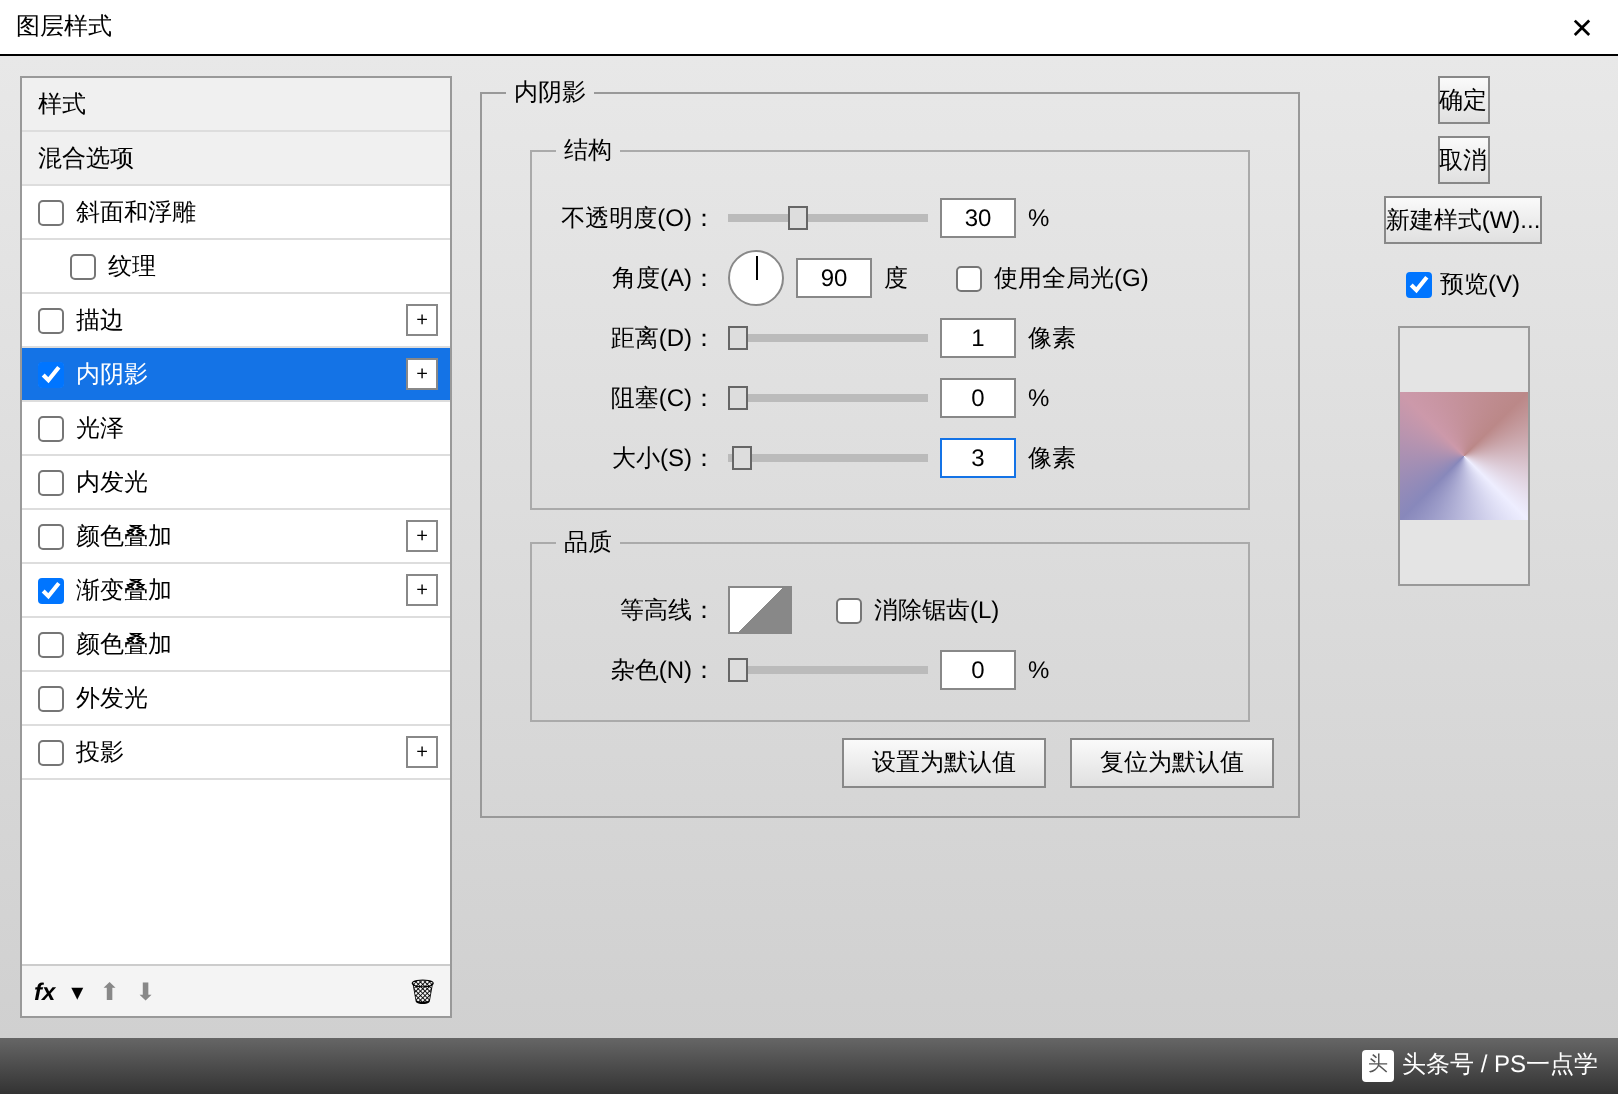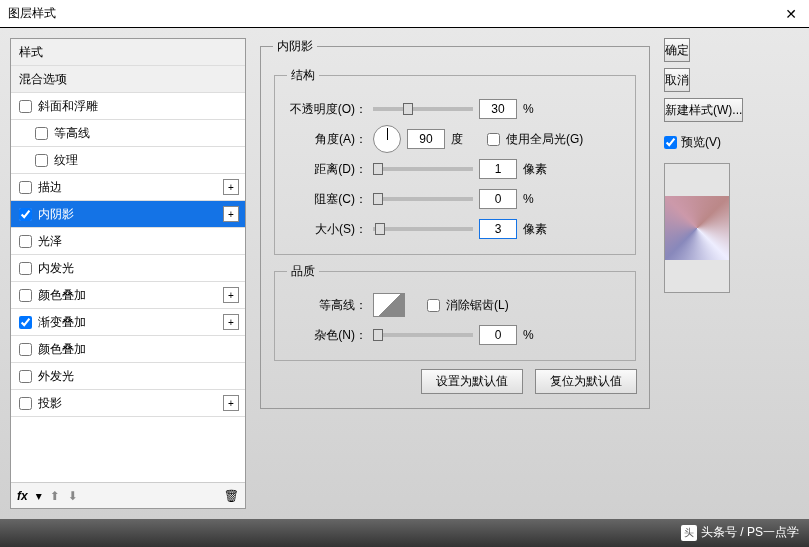--- a/index.html
+++ b/index.html
@@ -4,52 +4,52 @@
 <style>
 * { box-sizing: border-box; margin: 0; padding: 0; font-family: "Microsoft YaHei", sans-serif; font-size: 12px; }
 body { background: #d4d4d4; width: 809px; height: 547px; position: relative; overflow: hidden; }
 
 .titlebar { background: #fff; height: 28px; display: flex; align-items: center; padding: 0 8px; border-bottom: 1px solid #000; }
 .titlebar .title { flex: 1; }
 .titlebar .close { width: 20px; height: 20px; display: flex; align-items: center; justify-content: center; cursor: pointer; font-size: 14px; }
 
 .dialog-body { position: absolute; top: 28px; left: 0; right: 0; bottom: 28px; background: linear-gradient(#e8e8e8, #d0d0d0); display: flex; padding: 10px; gap: 10px; }
 
-.left-panel { width: 236px; border: 1px solid #999; background: #fff; display: flex; flex-direction: column; }
+.left-panel { width: 216px; border: 1px solid #999; background: #fff; display: flex; flex-direction: column; }
 .list { flex: 1; overflow: auto; }
 .list-row { height: 27px; display: flex; align-items: center; padding: 0 8px; border-bottom: 1px solid #ddd; position: relative; }
 .list-row.header { background: #f0f0f0; }
 .list-row.selected { background: #1473e6; color: #fff; }
 .list-row input[type=checkbox] { margin-right: 6px; }
 .list-row .plus { position: absolute; right: 6px; width: 16px; height: 16px; border: 1px solid #888; display: flex; align-items: center; justify-content: center; font-size: 10px; background: #fff; color: #000; }
 .list-footer { height: 26px; border-top: 1px solid #ccc; display: flex; align-items: center; padding: 0 6px; gap: 8px; background: #f4f4f4; }
 .fx-label { font-style: italic; font-weight: bold; }
 .arrow { color: #888; cursor: pointer; }
 .trash { margin-left: auto; cursor: pointer; }
 
 .center-panel { flex: 1; padding: 0 4px; }
 fieldset { border: 1px solid #999; padding: 8px 12px 14px; margin-bottom: 10px; }
 legend { padding: 0 4px; }
-.inner-fieldset { border: 1px solid #aaa; margin: 4px 1px 8px; padding: 10px 12px; }
+.inner-fieldset { border: 1px solid #aaa; margin: 4px 12px 8px; padding: 10px 12px; }
 .row { display: flex; align-items: center; height: 30px; gap: 6px; }
 .row label { width: 80px; text-align: right; }
 .select { width: 120px; height: 20px; border: 1px solid #888; background: #fff; display: flex; align-items: center; padding: 0 4px; position: relative; }
 .select .caret { position: absolute; right: 2px; font-size: 10px; }
 .swatch { width: 30px; height: 20px; border: 1px solid #888; background: #fff; margin-left: 4px; }
 .slider { flex: 1; height: 4px; background: #bbb; position: relative; max-width: 100px; }
 .slider .thumb { position: absolute; top: -4px; width: 10px; height: 12px; background: #ddd; border: 1px solid #666; }
 .numbox { width: 38px; height: 20px; border: 1px solid #888; background: #fff; text-align: center; padding: 2px; }
 .unit { width: 30px; }
 .angle-dial { width: 28px; height: 28px; border: 1px solid #888; border-radius: 50%; background: #fff; position: relative; }
 .angle-dial::after { content: ''; position: absolute; width: 1px; height: 12px; background: #000; left: 50%; top: 2px; transform-origin: bottom; }
 .contour { width: 32px; height: 24px; border: 1px solid #888; background: linear-gradient(135deg,#fff 50%,#888 50%); }
 .btn-small { padding: 3px 14px; border: 1px solid #888; background: linear-gradient(#fafafa,#e0e0e0); cursor: pointer; }
 .btn-row { display: flex; gap: 12px; justify-content: flex-end; margin-top: 6px; }
 
-.right-panel { width: 135px; display: flex; flex-direction: column; gap: 6px; align-items: flex-start; }
+.right-panel { width: 135px; display: flex; flex-direction: column; gap: 6px; align-items: center; }
 .btn { height: 24px; border: 1px solid #888; background: linear-gradient(#fafafa,#e0e0e0); cursor: pointer; }
 .preview-check { display: flex; align-items: center; justify-content: center; gap: 4px; margin-top: 6px; }
 .preview-box { margin-top: 6px; border: 1px solid #999; height: 130px; background: #e4e4e4; display: flex; align-items: center; justify-content: center; }
 .preview-img { width: 64px; height: 64px; background: conic-gradient(from 45deg,#b88,#eef,#88b,#c9a,#b88); }
 
 .watermark { position: absolute; bottom: 6px; right: 10px; color: #fff; font-size: 13px; }
 .wm-logo { display:inline-block; width:16px; height:16px; background:#fff; color:#555; text-align:center; border-radius:2px; margin-right:4px; font-size:10px; line-height:16px; vertical-align:middle;}
 .bottom-strip { position:absolute; bottom:0; left:0; right:0; height:28px; background: linear-gradient(#666,#333); }
 </style>
 </head>
@@ -67,24 +67,20 @@
       <div class="list-row header">
           <span>样式</span>
         </div>
       <div class="list-row header">
           <span>混合选项</span>
         </div>
       <div id="style-items">
           <div class="list-row" style="padding-left: 8px;">
             <input type="checkbox" style="">
             <span>斜面和浮雕</span>
-          </div>
-          <div class="list-row" style="padding-left: 24px;">
-            <input type="checkbox" style="">
-            <span>等高线</span>
           </div>
           <div class="list-row" style="padding-left: 24px;">
             <input type="checkbox" style="">
             <span>纹理</span>
           </div>
           <div class="list-row" style="padding-left: 8px;">
             <input type="checkbox" style="">
             <span>描边</span>
             <span class="plus">+</span>
           </div>

